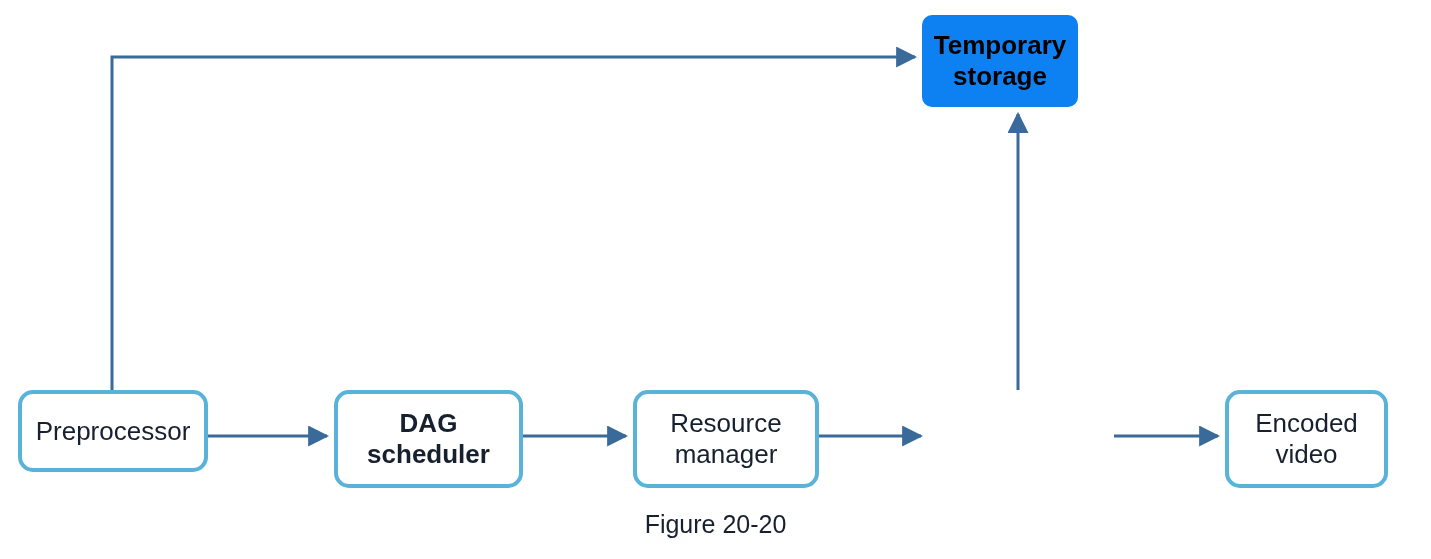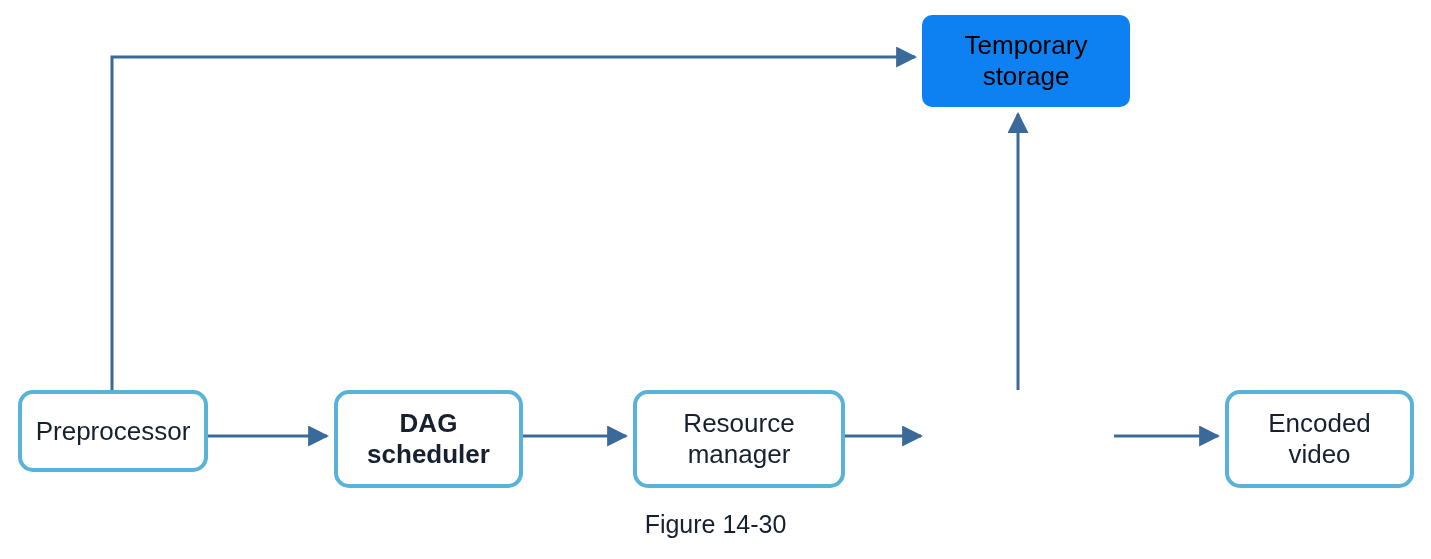--- a/index.html
+++ b/index.html
@@ -78,40 +78,40 @@
     <g fill="none" stroke="#3a6a99" stroke-width="3" marker-end="url(#arrow)">
       <polyline points="112,390 112,57 915,57"></polyline>
       <line x1="208" y1="436" x2="327" y2="436"></line>
       <line x1="523" y1="436" x2="626" y2="436"></line>
       <line x1="819" y1="436" x2="921" y2="436"></line>
       <line x1="1018" y1="390" x2="1018" y2="114"></line>
       <line x1="1114" y1="436" x2="1218" y2="436"></line>
     </g>
   </svg>
 
-  <div class="node node-filled" style="left:922px; top:15px; width:208px; height:92px;">
+  <div class="node node-filled" style="left:922px; top:15px; width:156px; height:92px;font-weight:bold;">
     <span class="node-label">Temporary
 storage</span>
   </div>
 
   <div class="node node-outline" style="left:18px; top:390px; width:190px; height:82px;">
     <span class="node-label">Preprocessor</span>
   </div>
 
   <div class="node node-outline" style="left:334px; top:390px; width:189px; height:98px;font-weight:bold;">
     <span class="node-label">DAG
 scheduler</span>
   </div>
 
-  <div class="node node-outline" style="left:633px; top:390px; width:212px; height:98px;">
+  <div class="node node-outline" style="left:633px; top:390px; width:186px; height:98px;">
     <span class="node-label">Resource
 manager</span>
   </div>
 
 
-  <div class="node node-outline" style="left:1225px; top:390px; width:189px; height:98px;">
+  <div class="node node-outline" style="left:1225px; top:390px; width:163px; height:98px;">
     <span class="node-label">Encoded
 video</span>
   </div>
 
-  <div class="caption">Figure 14-30</div>
+  <div class="caption">Figure 20-20</div>
 
 </div>
 
 </body></html>

